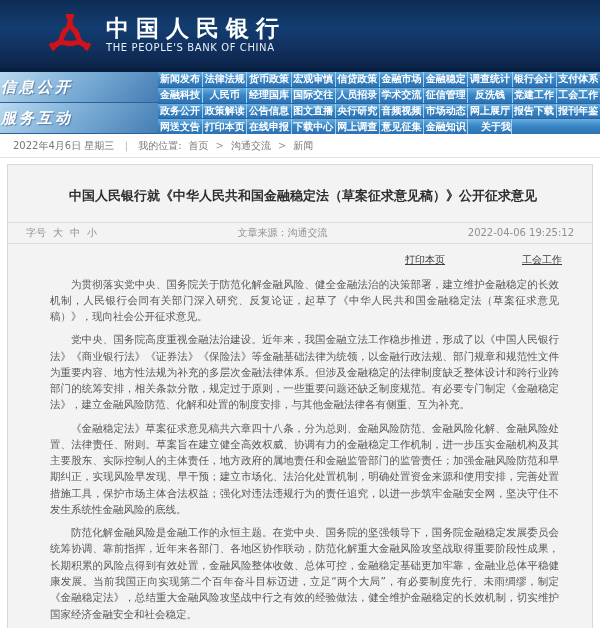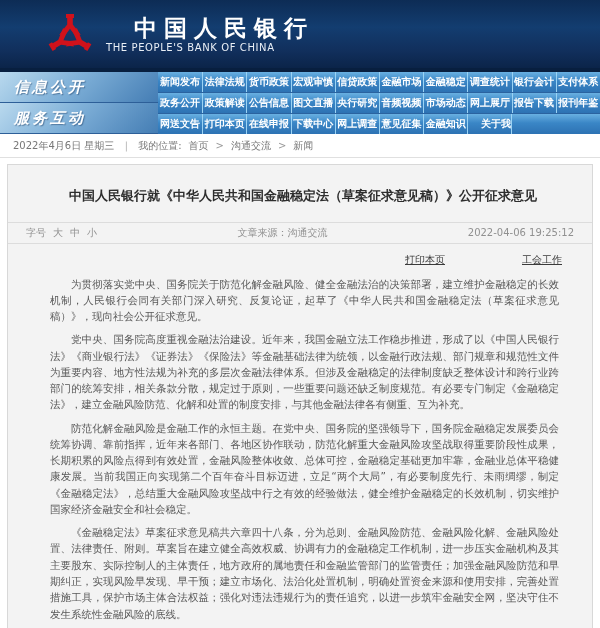--- a/index.html
+++ b/index.html
@@ -5,28 +5,28 @@
   * { margin:0; padding:0; box-sizing:border-box; }
   html,body { width:600px; height:628px; overflow:hidden; background:#fff;
     font-family:"DejaVu Sans","Liberation Sans",sans-serif; }
 
   
   .header { height:68px; display:flex; align-items:center; padding-left:46px;
     background:linear-gradient(180deg,#0d2c55 0%,#133d70 40%,#112f5c 75%,#0b2449 100%); }
   .emblem { width:48px; height:48px; flex:0 0 auto; }
   .logo-text { margin-left:12px; color:#fff; }
   .bank-cn { font-family:"DejaVu Serif","Liberation Serif",serif; font-size:23px;
-    font-weight:bold; letter-spacing:7px; line-height:1.15;margin-left:28px; }
+    font-weight:bold; letter-spacing:7px; line-height:1.15; }
   .bank-en { font-size:10px; font-weight:normal; letter-spacing:0.6px; color:#e9eff6; }
 
   
   .nav-strip { height:4px; background:#081f3f; }
   .nav { height:62px; display:flex; }
   .nav-left { width:158px; display:flex; flex-direction:column; }
-  .nav-label { flex:1; display:flex; align-items:center; padding-left:14px;
+  .nav-label { flex:1; display:flex; align-items:center; padding-left:1px;
     color:#fff; font-style:italic; font-weight:bold; font-size:15px; letter-spacing:3px;
     background:linear-gradient(135deg,#b9d9ee 0%,#7fb0d8 45%,#447db4 100%);
     border-bottom:1px solid #2d5f98; text-shadow:1px 1px 1px rgba(20,50,90,.45); cursor:pointer; }
   .nav-rows { flex:1; display:flex; flex-direction:column; }
   .nav-row { flex:1; display:flex;
     background:linear-gradient(180deg,#69b0e1 0%,#3a86c6 45%,#2d72b3 100%);
     border-bottom:1px solid #2a63a0; }
   .nav-row:last-child { border-bottom:none; }
   .nav-item { flex:0 0 10%; display:flex; align-items:center; justify-content:center;
     color:#fff; font-size:10px; font-weight:bold; border-left:1px solid #9bd3f4;
@@ -91,20 +91,32 @@
       <span class="nav-item">货币政策</span>
       <span class="nav-item">宏观审慎</span>
       <span class="nav-item">信贷政策</span>
       <span class="nav-item">金融市场</span>
       <span class="nav-item">金融稳定</span>
       <span class="nav-item">调查统计</span>
       <span class="nav-item">银行会计</span>
       <span class="nav-item">支付体系</span>
     </div>
     <div class="nav-row">
+      <span class="nav-item">金融科技</span>
+      <span class="nav-item">人民币</span>
+      <span class="nav-item">经理国库</span>
+      <span class="nav-item">国际交往</span>
+      <span class="nav-item">人员招录</span>
+      <span class="nav-item">学术交流</span>
+      <span class="nav-item">征信管理</span>
+      <span class="nav-item">反洗钱</span>
+      <span class="nav-item">党建工作</span>
+      <span class="nav-item">工会工作</span>
+    </div>
+    <div class="nav-row">
       <span class="nav-item">政务公开</span>
       <span class="nav-item">政策解读</span>
       <span class="nav-item">公告信息</span>
       <span class="nav-item">图文直播</span>
       <span class="nav-item">央行研究</span>
       <span class="nav-item">音频视频</span>
       <span class="nav-item">市场动态</span>
       <span class="nav-item">网上展厅</span>
       <span class="nav-item">报告下载</span>
       <span class="nav-item">报刊年鉴</span>
@@ -149,18 +161,18 @@
     </div>
 
     <div class="actions-row">
       <span class="action-link">打印本页</span>
       <span class="action-link">工会工作</span>
     </div>
 
     <div class="article-body">
       <p>为贯彻落实党中央、国务院关于防范化解金融风险、健全金融法治的决策部署，建立维护金融稳定的长效机制，人民银行会同有关部门深入研究、反复论证，起草了《中华人民共和国金融稳定法（草案征求意见稿）》，现向社会公开征求意见。</p>
       <p>党中央、国务院高度重视金融法治建设。近年来，我国金融立法工作稳步推进，形成了以《中国人民银行法》《商业银行法》《证券法》《保险法》等金融基础法律为统领，以金融行政法规、部门规章和规范性文件为重要内容、地方性法规为补充的多层次金融法律体系。但涉及金融稳定的法律制度缺乏整体设计和跨行业跨部门的统筹安排，相关条款分散，规定过于原则，一些重要问题还缺乏制度规范。有必要专门制定《金融稳定法》，建立金融风险防范、化解和处置的制度安排，与其他金融法律各有侧重、互为补充。</p>
+      <p>《金融稳定法》草案征求意见稿共六章四十八条，分为总则、金融风险防范、金融风险化解、金融风险处置、法律责任、附则。草案旨在建立健全高效权威、协调有力的金融稳定工作机制，进一步压实金融机构及其主要股东、实际控制人的主体责任，地方政府的属地责任和金融监管部门的监管责任；加强金融风险防范和早期纠正，实现风险早发现、早干预；建立市场化、法治化处置机制，明确处置资金来源和使用安排，完善处置措施工具，保护市场主体合法权益；强化对违法违规行为的责任追究，以进一步筑牢金融安全网，坚决守住不发生系统性金融风险的底线。</p>
       <p>防范化解金融风险是金融工作的永恒主题。在党中央、国务院的坚强领导下，国务院金融稳定发展委员会统筹协调、靠前指挥，近年来各部门、各地区协作联动，防范化解重大金融风险攻坚战取得重要阶段性成果，长期积累的风险点得到有效处置，金融风险整体收敛、总体可控，金融稳定基础更加牢靠，金融业总体平稳健康发展。当前我国正向实现第二个百年奋斗目标迈进，立足“两个大局”，有必要制度先行、未雨绸缪，制定《金融稳定法》，总结重大金融风险攻坚战中行之有效的经验做法，健全维护金融稳定的长效机制，切实维护国家经济金融安全和社会稳定。</p>
-      <p>《金融稳定法》草案征求意见稿共六章四十八条，分为总则、金融风险防范、金融风险化解、金融风险处置、法律责任、附则。草案旨在建立健全高效权威、协调有力的金融稳定工作机制，进一步压实金融机构及其主要股东、实际控制人的主体责任，地方政府的属地责任和金融监管部门的监管责任；加强金融风险防范和早期纠正，实现风险早发现、早干预；建立市场化、法治化处置机制，明确处置资金来源和使用安排，完善处置措施工具，保护市场主体合法权益；强化对违法违规行为的责任追究，以进一步筑牢金融安全网，坚决守住不发生系统性金融风险的底线。</p>
 
     </div>
   </div>
 </div>
 
 </body></html>

